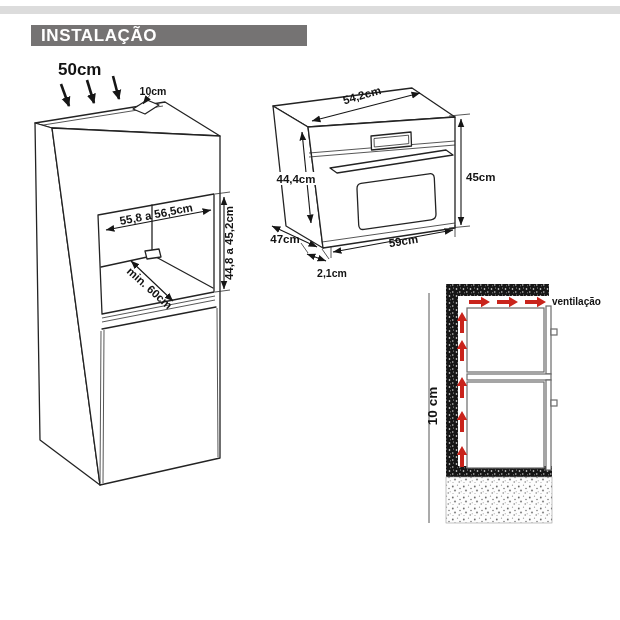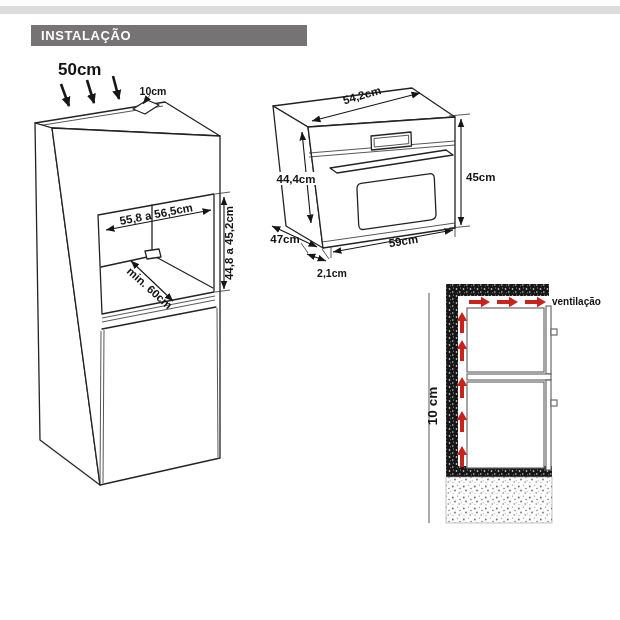--- a/index.html
+++ b/index.html
@@ -3,21 +3,21 @@
 <meta charset="utf-8">
 <style>
   html,body { margin:0; padding:0; background:#ffffff; }
   .canvas {
     position:relative; width:620px; height:620px; background:#ffffff;
     font-family:"Liberation Sans", sans-serif; overflow:hidden;
   }
   .topstrip { position:absolute; left:0; top:6px; width:620px; height:8px; }
   .header {
     position:absolute; left:31px; top:25px; width:276px; height:21px;
-    color:#ffffff; font-weight:bold; font-size:13px; letter-spacing:0.6px;
+    color:#ffffff; font-weight:bold; font-size:17px; letter-spacing:0.6px;
     line-height:21px; padding-left:10px; box-sizing:border-box;
   }
   svg.sheet { position:absolute; left:0; top:0; }
   .ln   { fill:none; stroke:#232323; stroke-width:1.3; stroke-linejoin:round; stroke-linecap:round; }
   .lnf  { fill:#ffffff; stroke:#232323; stroke-width:1.3; stroke-linejoin:round; }
   .thin { fill:none; stroke:#2c2c2c; stroke-width:0.8; }
   .dim  { fill:none; stroke:#161616; stroke-width:1.1; }
   .bold-arrow { fill:none; stroke:#161616; stroke-width:2.6; }
   .vbox { fill:#ffffff; stroke:#6a6a6a; stroke-width:1.2; }
   text  { font-family:"Liberation Sans", sans-serif; font-weight:bold; fill:#131313; }

